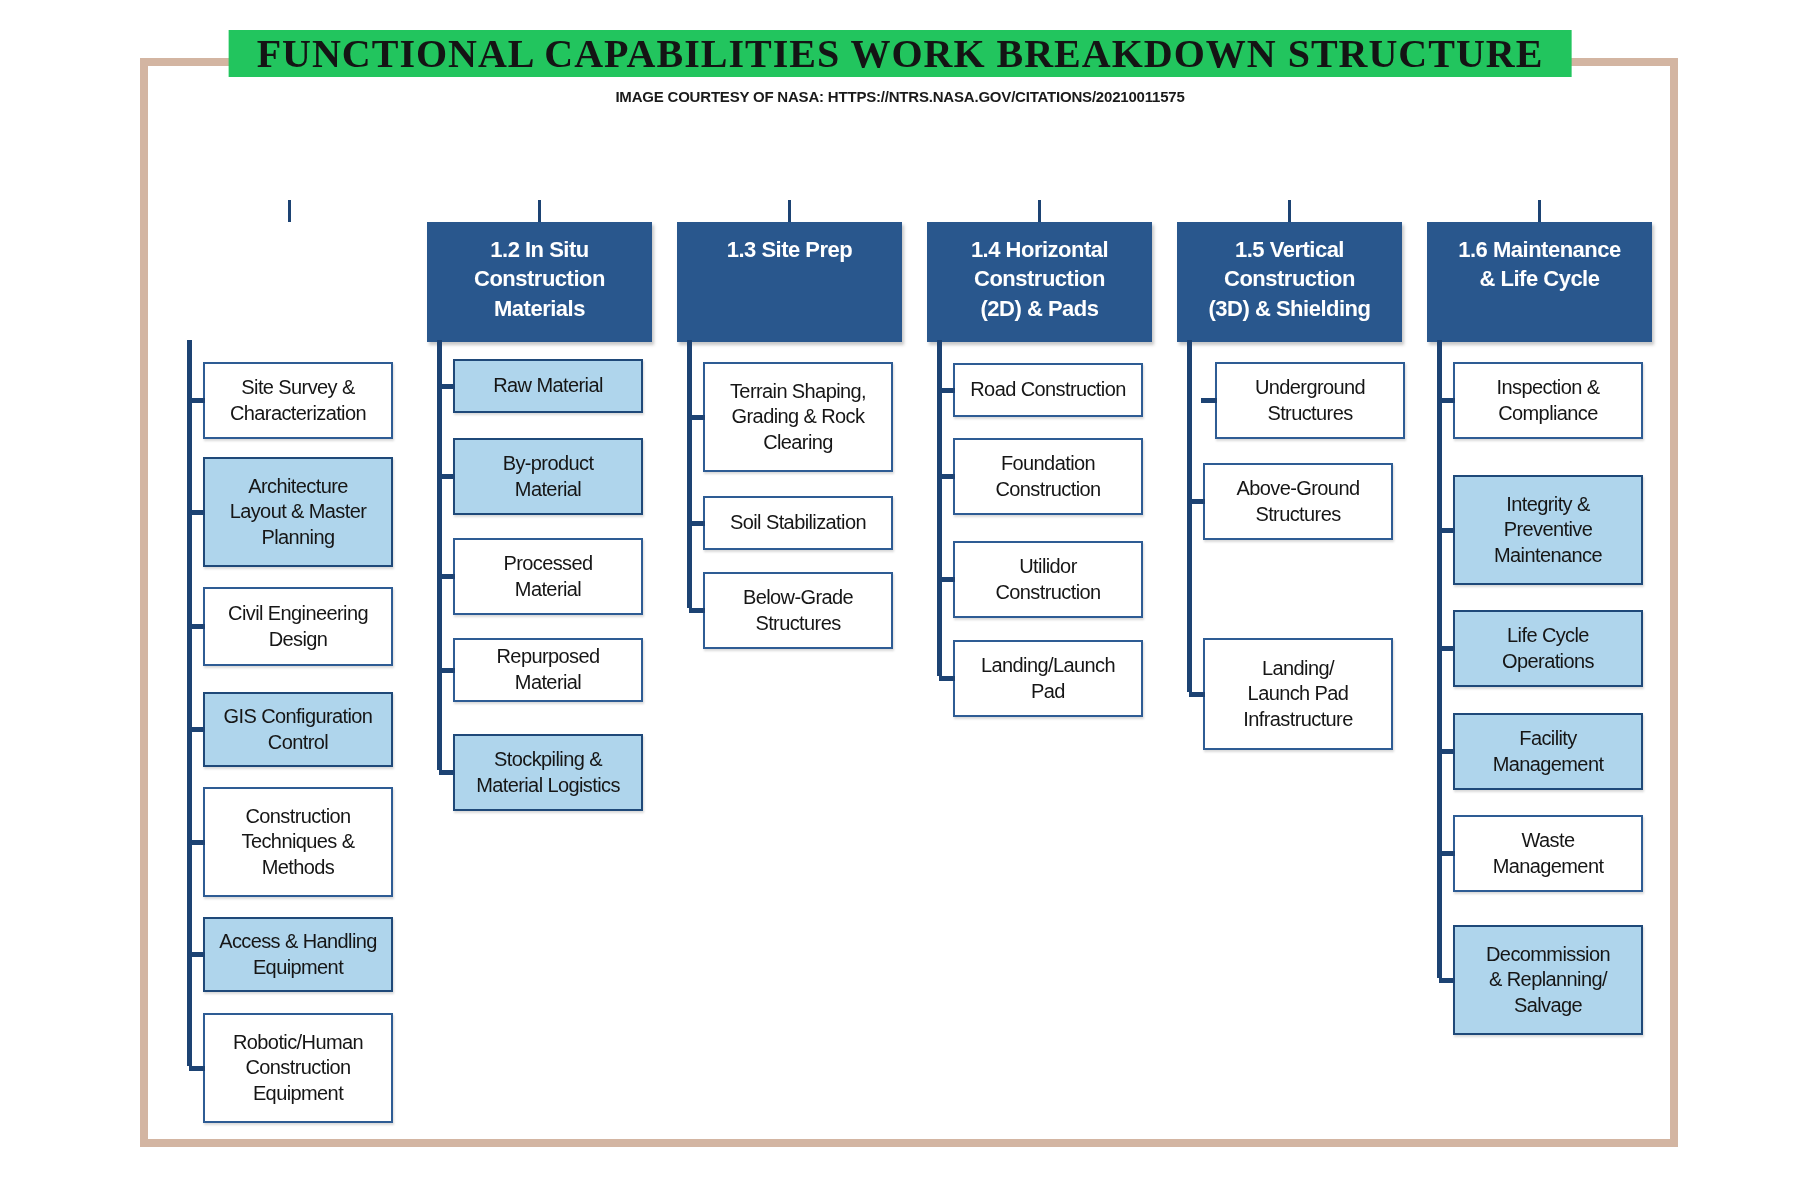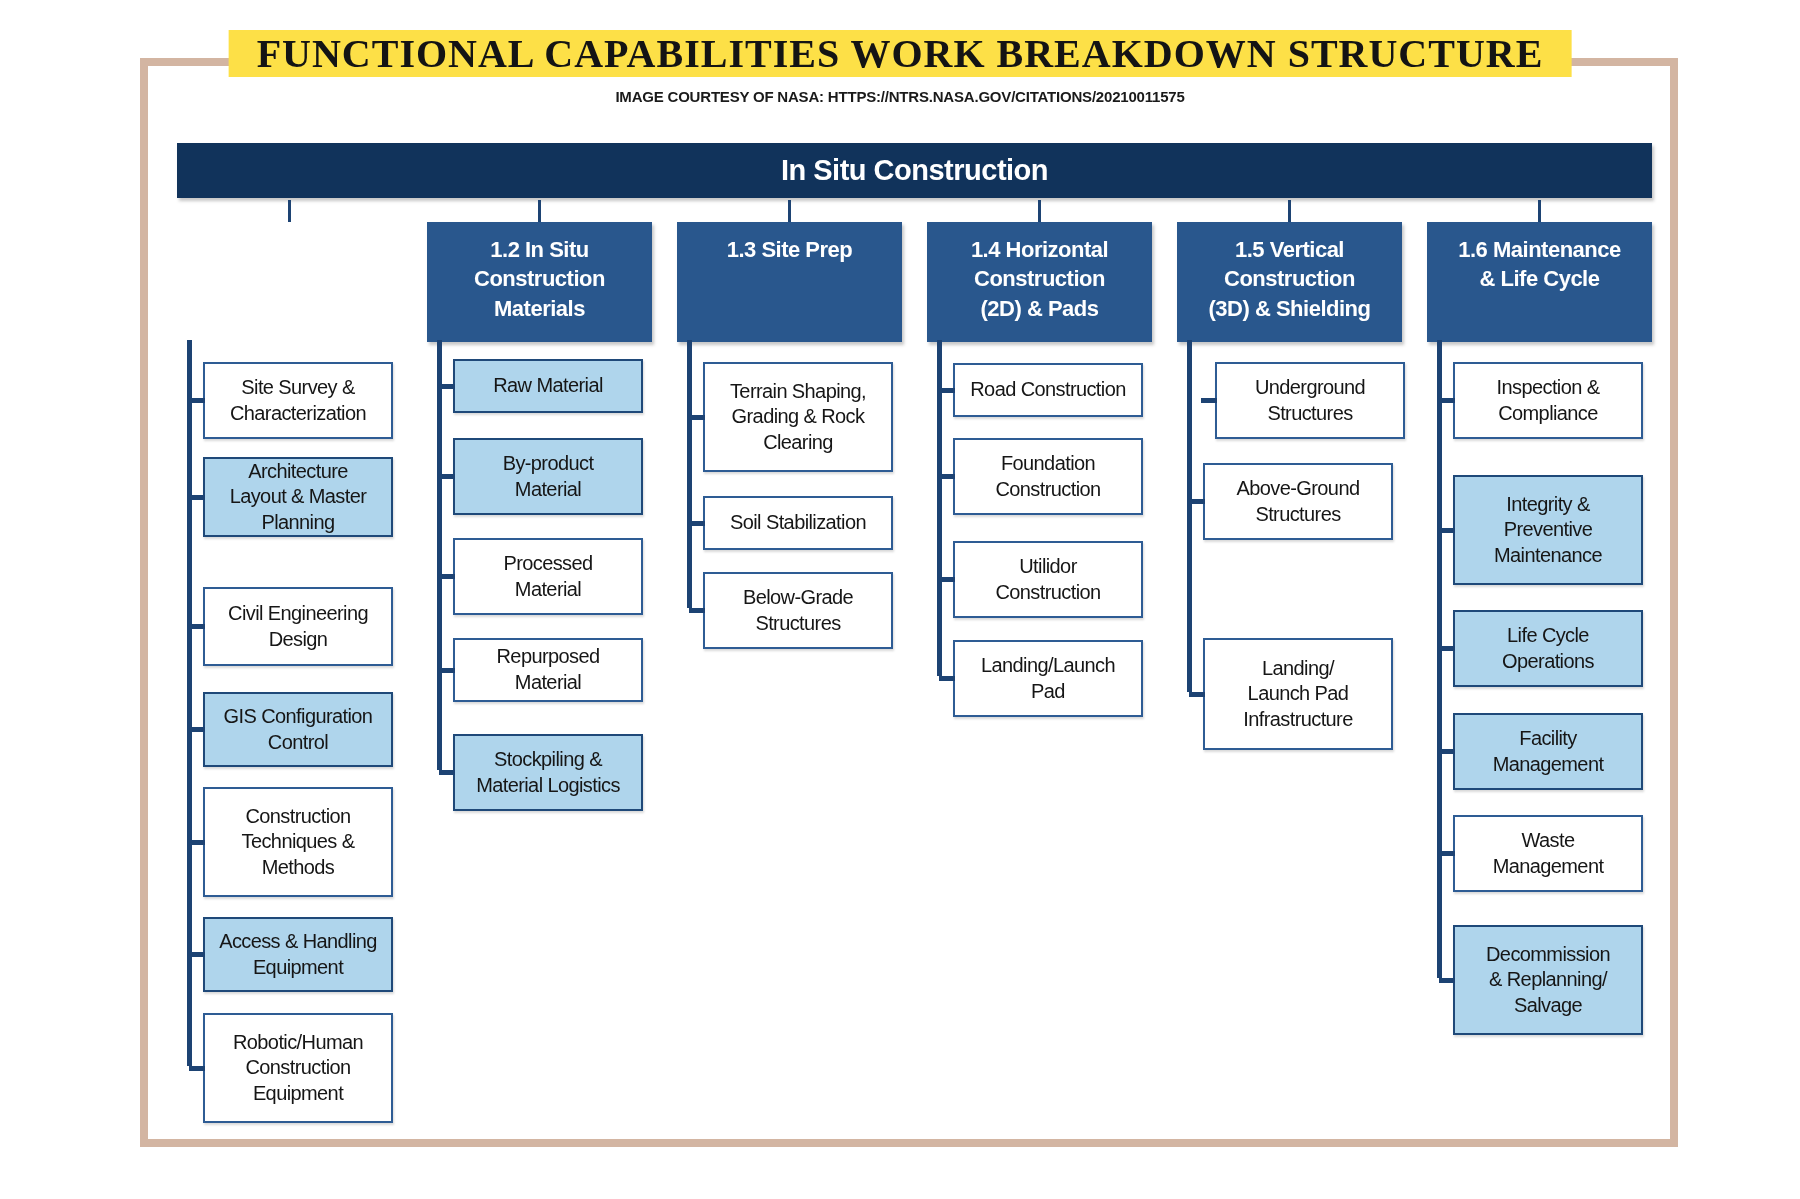--- a/index.html
+++ b/index.html
@@ -5,21 +5,21 @@
   html,body{margin:0;padding:0;background:#fff;}
   #stage{position:relative;width:1800px;height:1199px;background:#fff;overflow:hidden;
          font-family:"Liberation Sans",sans-serif;}
 
   
   .frame{position:absolute;left:140px;top:58px;width:1538px;height:1089px;
          border:8px solid #D3B5A2;box-sizing:border-box;z-index:0;}
 
   
   .title{position:absolute;top:30px;left:50%;transform:translateX(-50%);
-         background:#fde047;padding:0 28px;z-index:2;white-space:nowrap;
+         background:#22c55e;padding:0 28px;z-index:2;white-space:nowrap;
          font-family:"Liberation Serif",serif;font-weight:bold;font-size:40px;
          letter-spacing:1px;color:#141414;}
   .subtitle{position:absolute;top:88px;left:50%;transform:translateX(-50%);
          z-index:2;white-space:nowrap;font-weight:bold;font-size:15px;
          letter-spacing:-0.2px;color:#1a1a1a;}
 
   
   .banner{position:absolute;left:177px;top:143px;width:1475px;height:55px;
          background:#11335B;z-index:1;display:flex;align-items:center;justify-content:center;
          box-shadow:2px 3px 3px rgba(130,130,130,.45);}
@@ -51,32 +51,29 @@
 </head>
 <body>
 
 <div id="stage">
 
   <div class="frame"></div>
 
   <div class="title">FUNCTIONAL CAPABILITIES WORK BREAKDOWN STRUCTURE</div>
   <div class="subtitle">IMAGE COURTESY OF NASA: HTTPS://NTRS.NASA.GOV/CITATIONS/20210011575</div>
 
-  <div class="banner">
-    <span>In Situ Construction</span>
-  </div>
 
   <div class="columns">
 
     <div class="col" style="left:0px;">
       <div class="drop"></div>
       <div class="spine" style="height:726px;"></div>
       <div class="box white" style="top:140px;height:77px;">Site Survey &amp;
 Characterization</div>
-      <div class="box light" style="top:235px;height:80px;">Architecture
+      <div class="box light" style="top:235px;height:110px;">Architecture
 Layout &amp; Master
 Planning</div>
       <div class="box white" style="top:365px;height:79px;">Civil Engineering
 Design</div>
       <div class="box light" style="top:470px;height:75px;">GIS Configuration
 Control</div>
       <div class="box white" style="top:565px;height:110px;">Construction
 Techniques &amp;
 Methods</div>
       <div class="box light" style="top:695px;height:75px;">Access &amp; Handling

